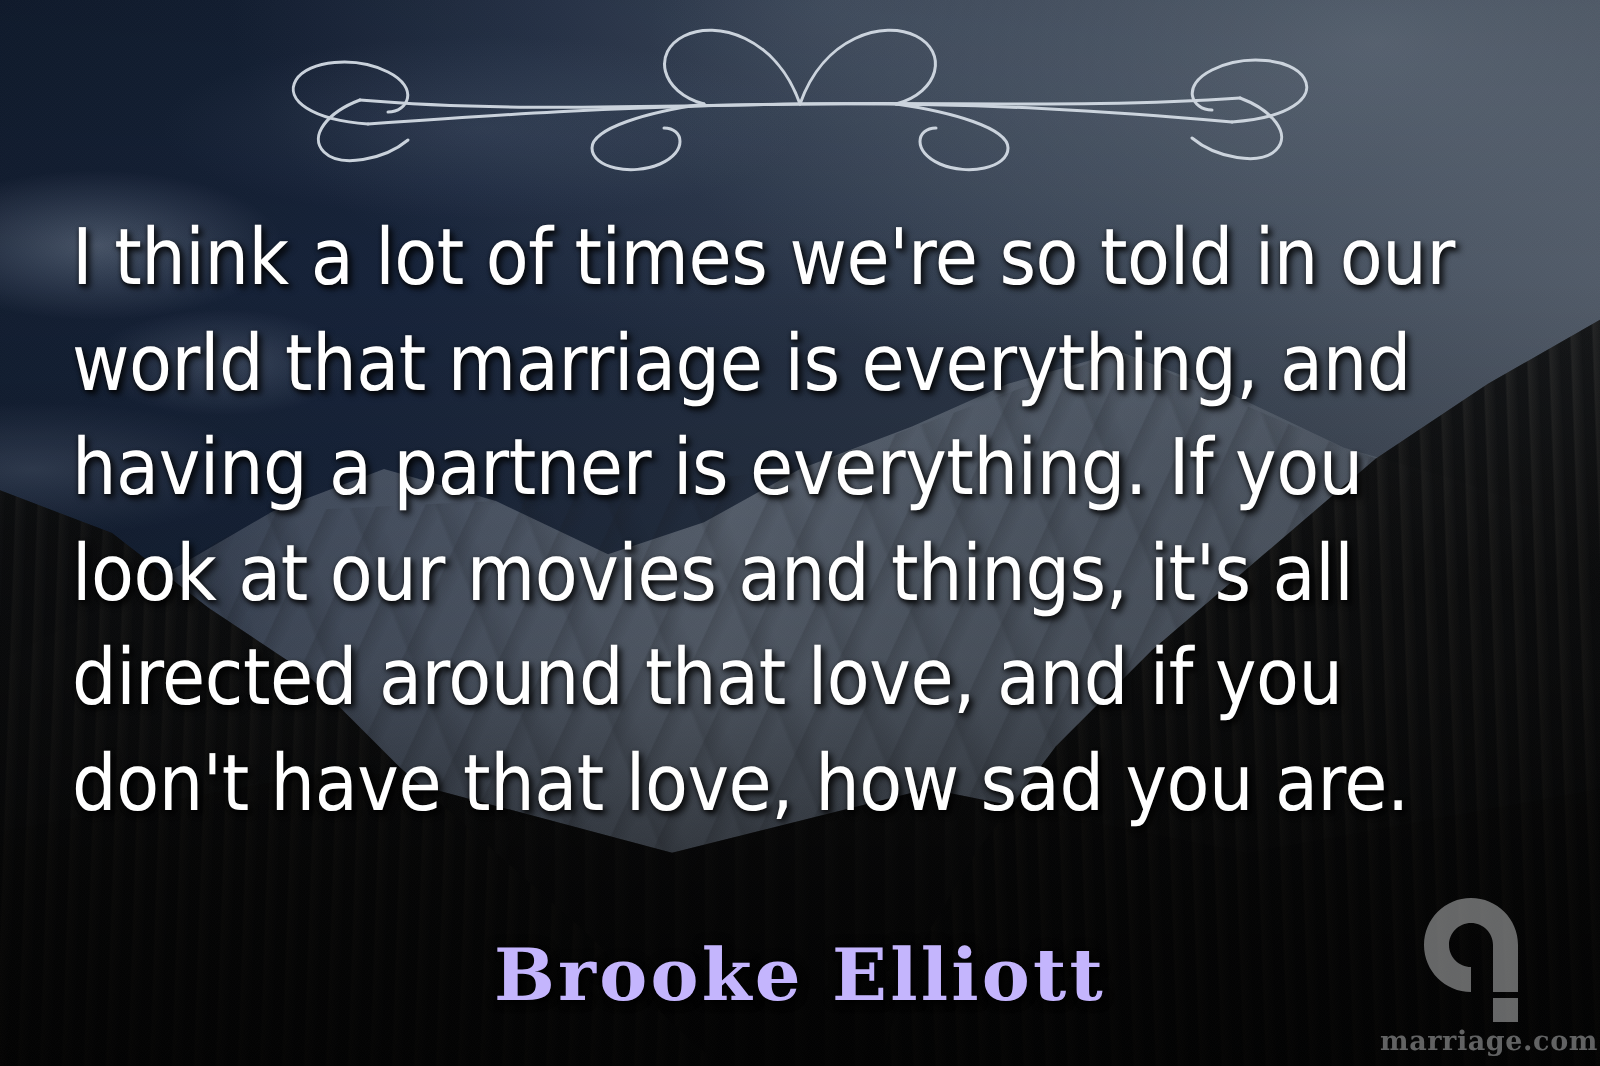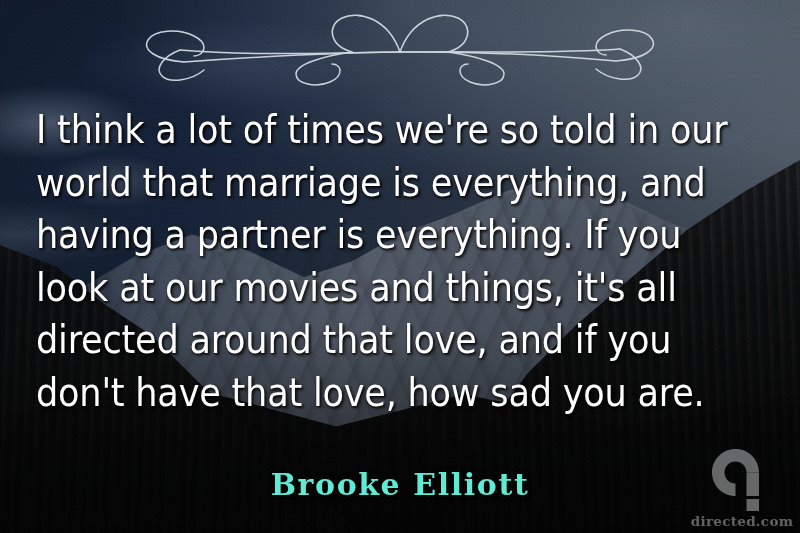--- a/index.html
+++ b/index.html
@@ -118,23 +118,23 @@
   }
 
   
   .author {
     position: absolute;
     top: 467px;
     left: 0;
     width: 800px;
     text-align: center;
     font-family: "DejaVu Serif", "Liberation Serif", serif;
-    font-size: 30px;
+    font-size: 36px;
     font-weight: 700;
-    color: #5eead4;
+    color: #c4b5fd;
     letter-spacing: 1.6px;
     text-shadow:
       2px 2px 3px rgba(0,0,0,0.85),
       0 0 6px rgba(0,0,0,0.55);
   }
 
   
   .logo {
     position: absolute;
     right: 6px;
@@ -213,16 +213,16 @@
                  L 23.5 34.5 C 17.4 34.5, 12.5 29.6, 12.5 23.5
                  C 12.5 17.4, 17.4 12.5, 23.5 12.5
                  C 29.6 12.5, 34.5 17.4, 34.5 23.5
                  L 47 23.5 C 47 10.5, 36.5 0, 23.5 0 Z" fill="#d8dadb"></path>
 
         <rect x="34.5" y="23.5" width="12.5" height="23.5" fill="#d8dadb"></rect>
 
         <rect x="34.5" y="50" width="12.5" height="12" fill="#d8dadb"></rect>
       </svg>
     </div>
-    <div class="logo-text">directed.com</div>
+    <div class="logo-text">marriage.com</div>
   </div>
 
 </div>
 
 </body></html>

